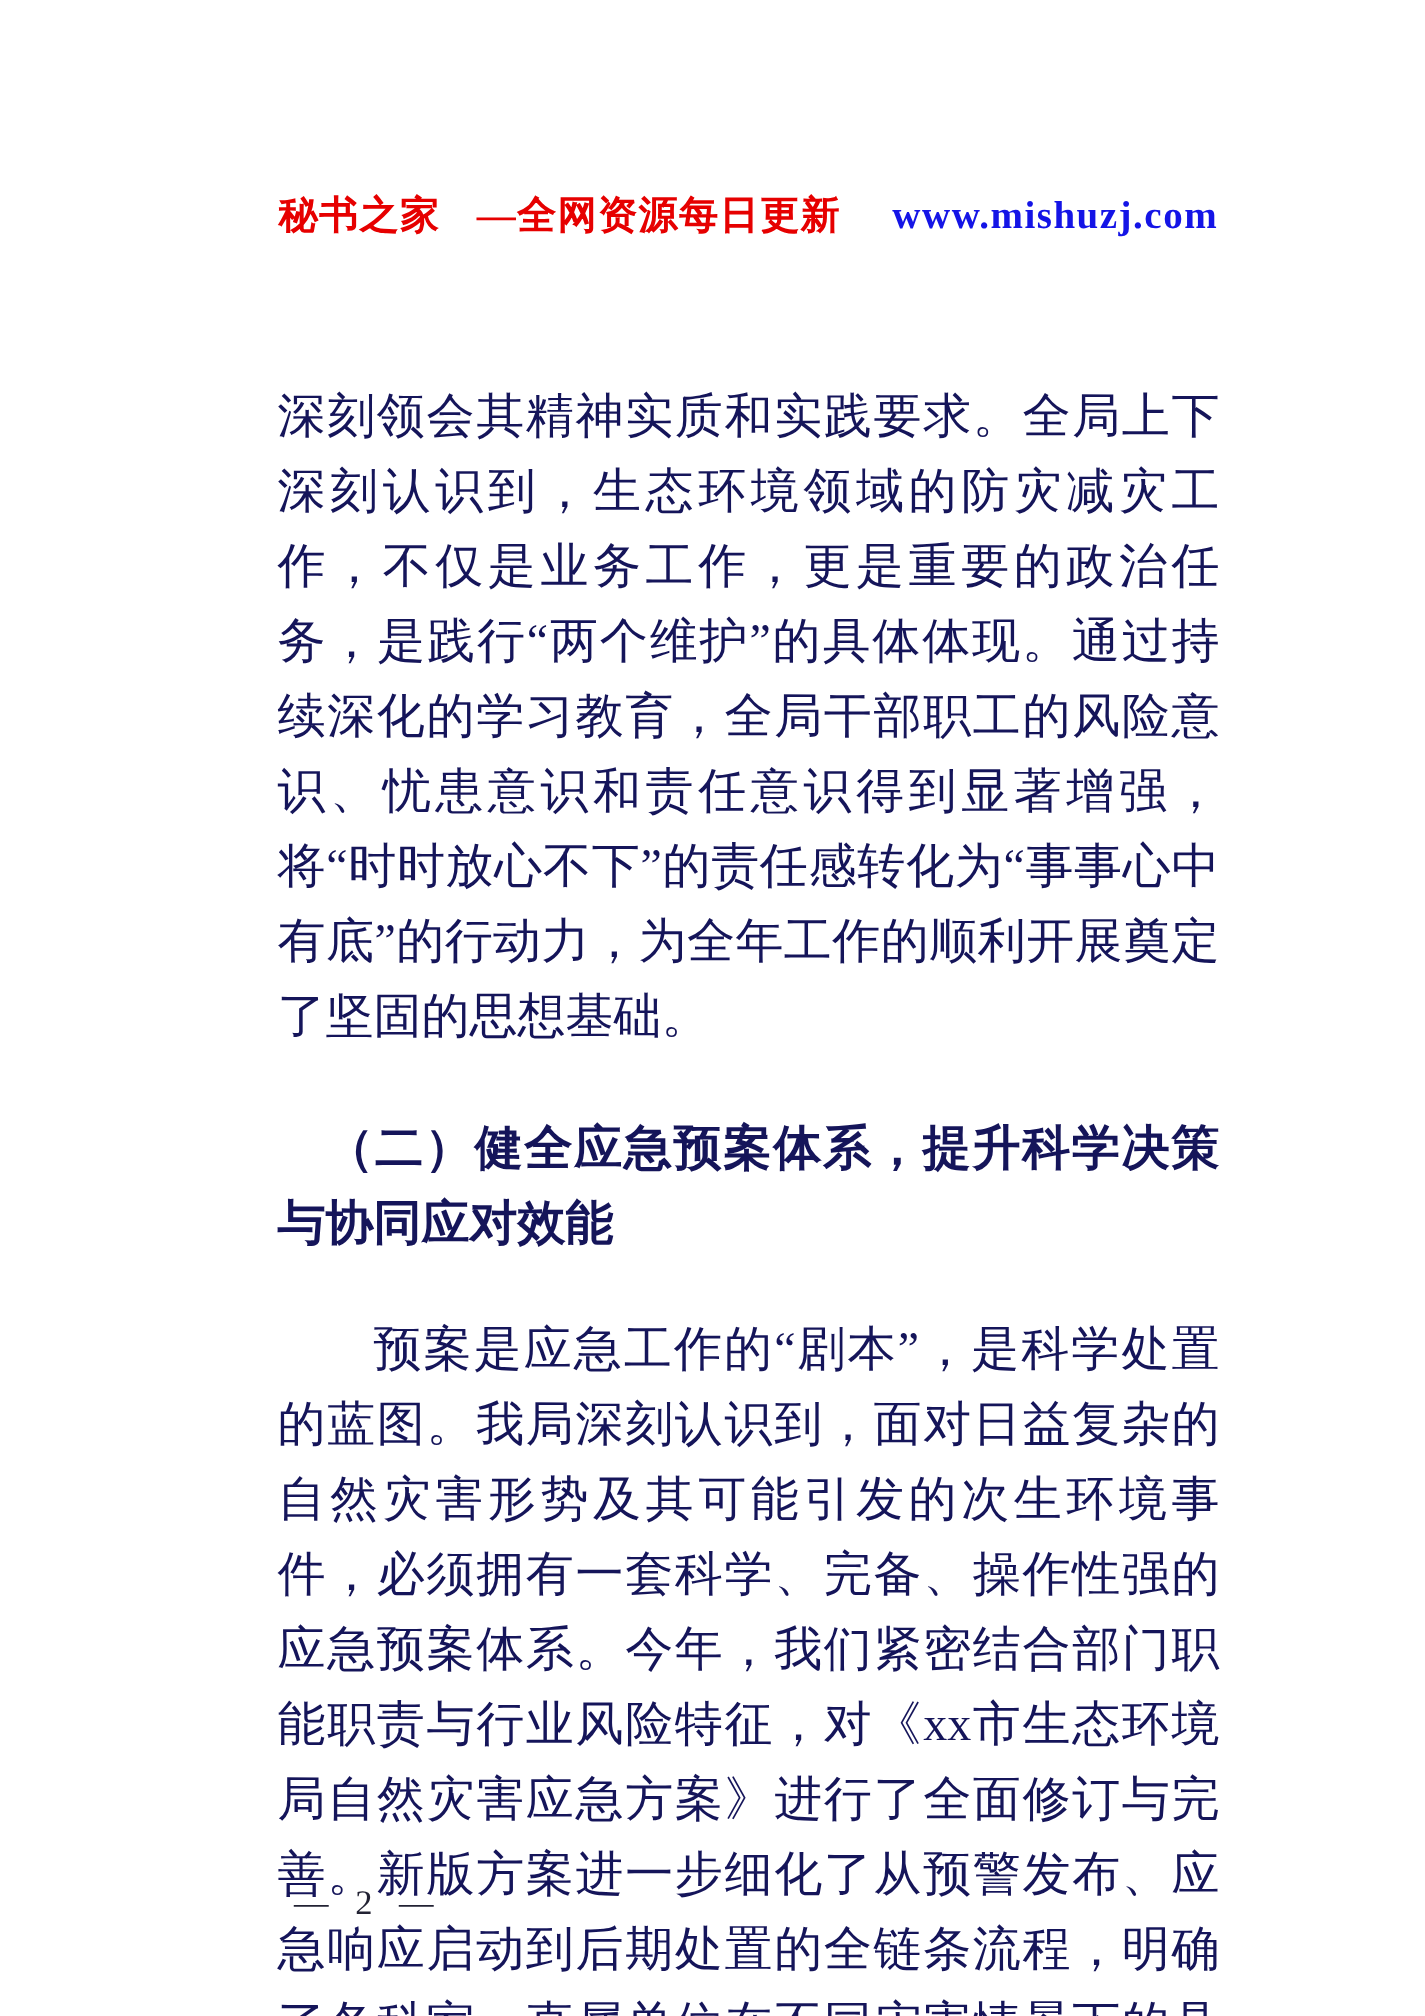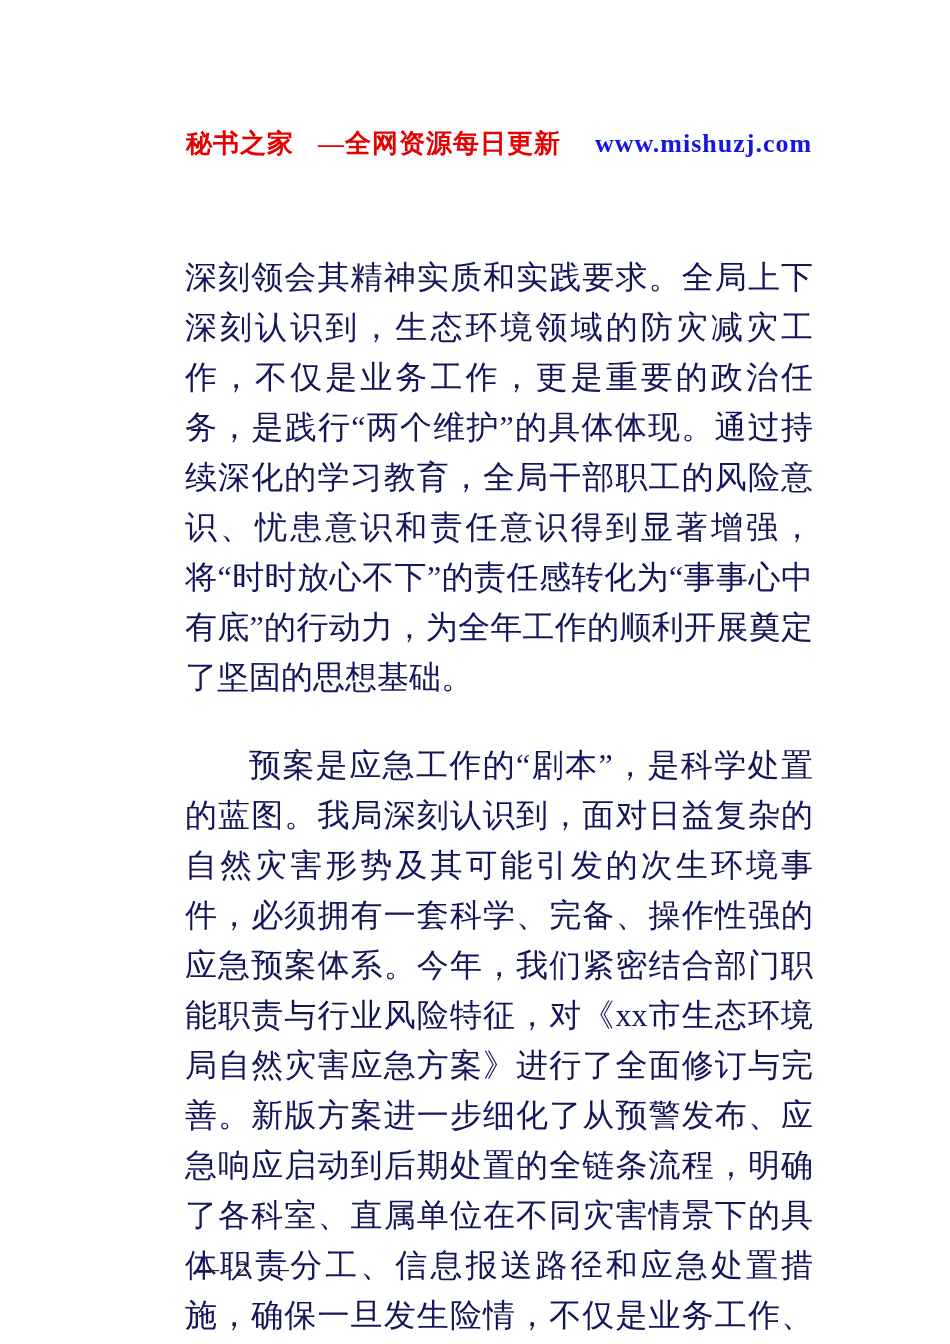--- a/index.html
+++ b/index.html
@@ -72,18 +72,19 @@
 
 <div class="page">
 
   <div class="doc-header">
     <span class="site-name">秘书之家</span><span class="tagline">—全网资源每日更新</span><span class="site-url">www.mishuzj.com</span>
   </div>
 
   <div class="doc-body">
 
   <p class="para no-indent">深刻领会其精神实质和实践要求。全局上下深刻认识到，生态环境领域的防灾减灾工作，不仅是业务工作，更是重要的政治任务，是践行“两个维护”的具体体现。通过持续深化的学习教育，全局干部职工的风险意识、忧患意识和责任意识得到显著增强，将“时时放心不下”的责任感转化为“事事心中有底”的行动力，为全年工作的顺利开展奠定了坚固的思想基础。</p>
+      <p class="heading">（二）健全应急预案体系，提升科学决策与协同应对效能</p>
       <p class="para">预案是应急工作的“剧本”，是科学处置的蓝图。我局深刻认识到，面对日益复杂的自然灾害形势及其可能引发的次生环境事件，必须拥有一套科学、完备、操作性强的应急预案体系。今年，我们紧密结合部门职能职责与行业风险特征，对《xx市生态环境局自然灾害应急方案》进行了全面修订与完善。新版方案进一步细化了从预警发布、应急响应启动到后期处置的全链条流程，明确了各科室、直属单位在不同灾害情景下的具体职责分工、信息报送路径和应急处置措施，确保一旦发生险情，不仅是业务工作、响应迅速、处置得当。</p>
     </div>
 
   <div class="doc-footer">— 2 —</div>
 
 </div>
 
 </body></html>

